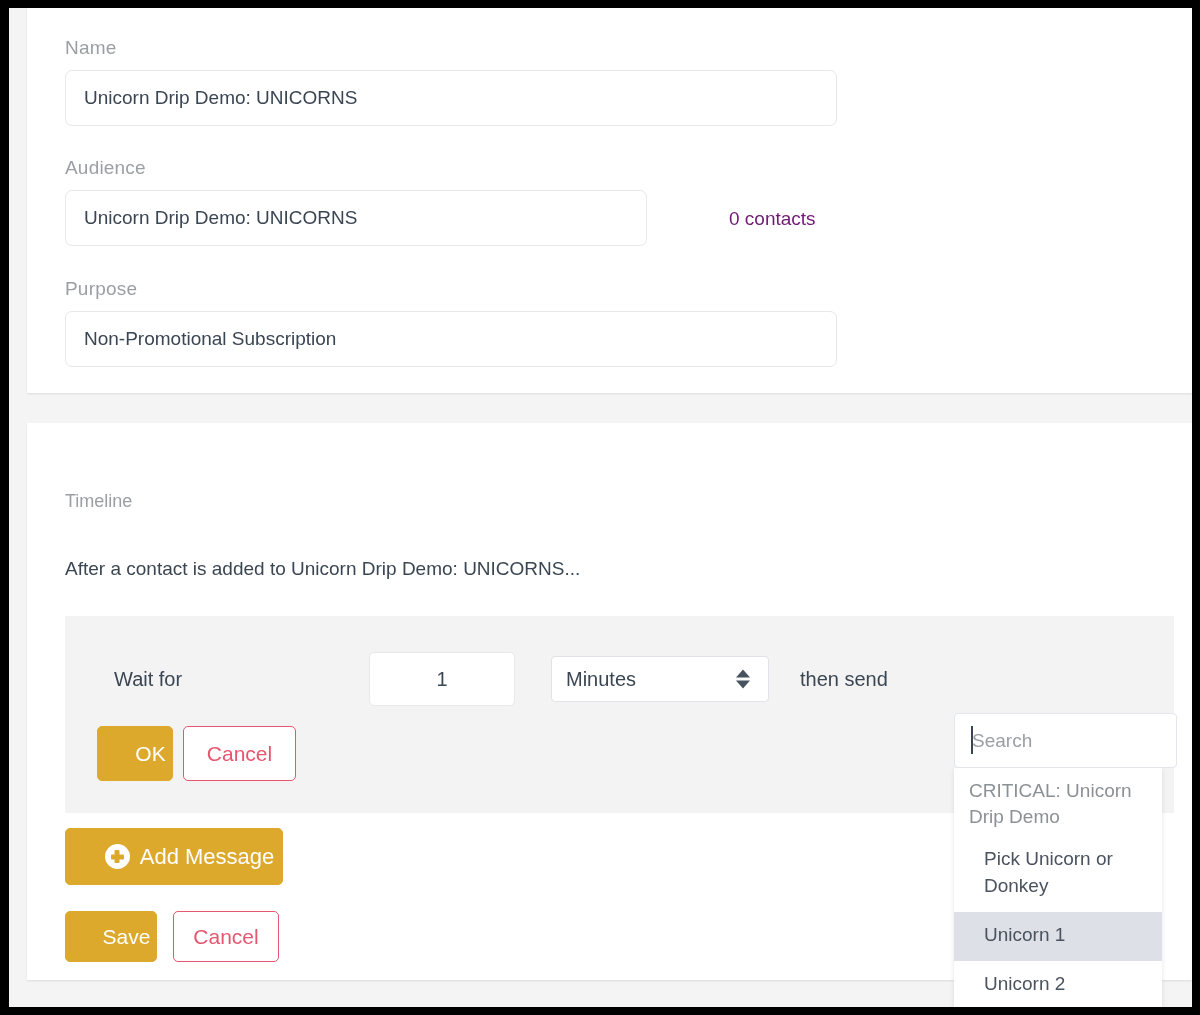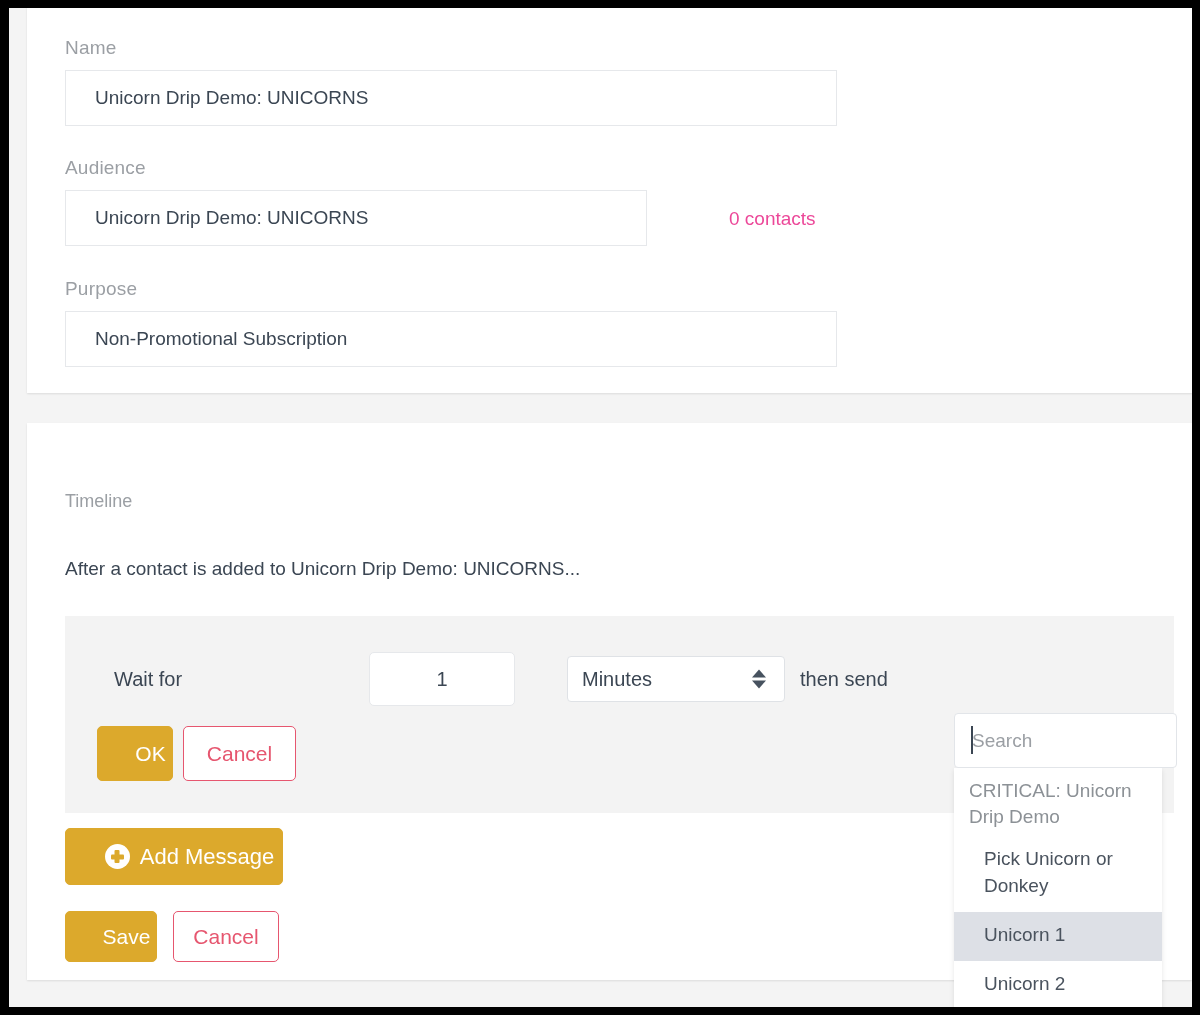--- a/index.html
+++ b/index.html
@@ -57,31 +57,31 @@
   .field-label {
     position: absolute;
     color: #9b9fa4;
     font-size: 19px;
     letter-spacing: .2px;
   }
   .field-box {
     position: absolute;
     background: #ffffff;
     border: 1px solid #e6e8eb;
-    border-radius: 0;
+    border-radius: 7px;
     box-sizing: border-box;
     display: flex;
     align-items: center;
     color: #3b4653;
     font-size: 19px;
-    padding-left: 29px;
+    padding-left: 18px;
   }
   .contacts-note {
     position: absolute;
-    color: #ec4899;
+    color: #701a75;
     font-size: 19px;
   }
 
   
   .timeline-label {
     position: absolute;
     left: 56px;
     top: 483px;
     color: #9b9fa4;
     font-size: 18px;
@@ -121,21 +121,21 @@
     border-radius: 5px;
     box-sizing: border-box;
     text-align: center;
     color: #3b4653;
     font-size: 20px;
     font-family: "Liberation Sans", sans-serif;
     outline: none;
   }
   .unit-select {
     position: absolute;
-    left: 502px;
+    left: 486px;
     top: 40px;
     width: 218px;
     height: 46px;
     background: #ffffff;
     border: 1px solid #dfe2e6;
     border-radius: 4px;
     box-sizing: border-box;
     display: flex;
     align-items: center;
     padding-left: 14px;

